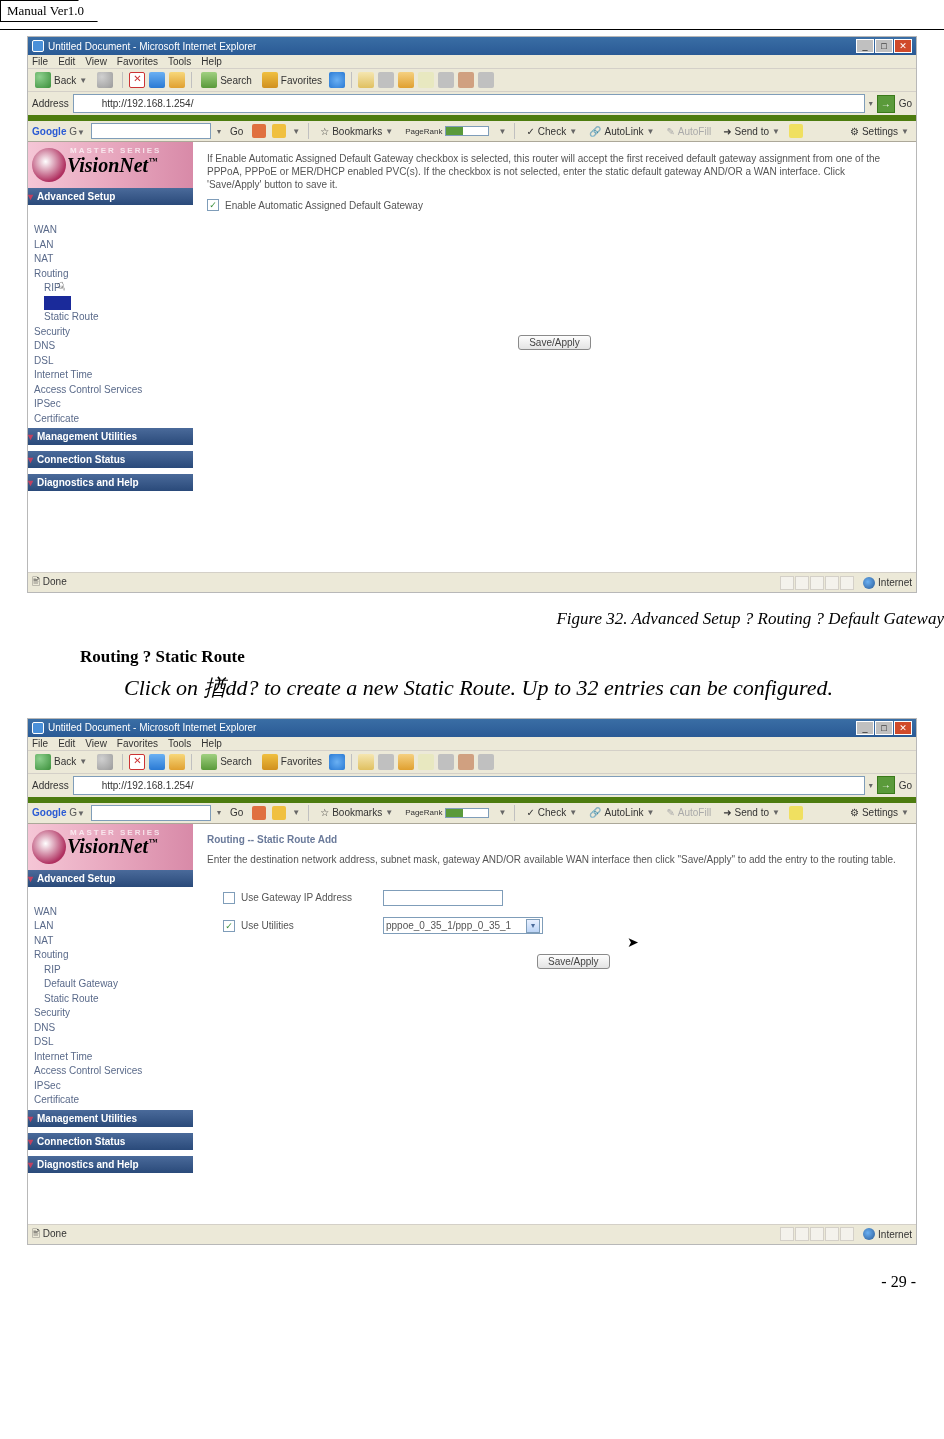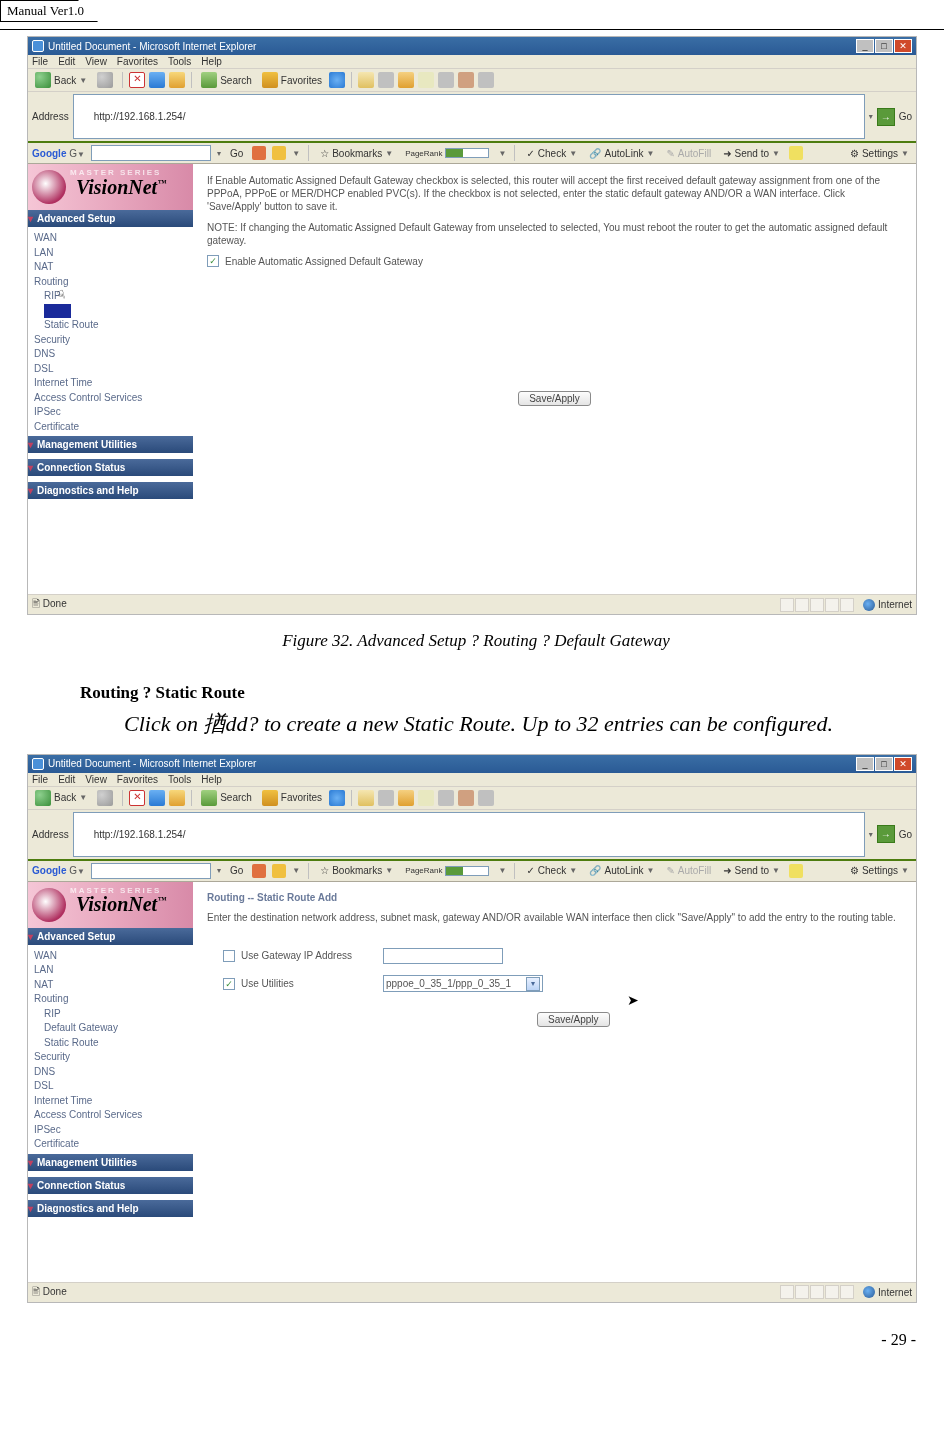--- a/index.html
+++ b/index.html
@@ -108,30 +108,30 @@
   .ico-home { background: linear-gradient(#f7d77a,#e0a030); }
   .ico-search { background: linear-gradient(#a0d080,#5a9a3a); }
   .ico-star { background: linear-gradient(#f0c040,#d09020); }
   .ico-generic { background: #c0c0c0; }
   .addressbar {
     background: #ece9d8;
     padding: 2px 4px;
     display: flex;
     align-items: center;
     gap: 4px;
-    border-bottom: 2px solid #4d7c0f;
+    border-bottom: 6px solid #4d7c0f;
   }
   .addr-input {
     flex: 1;
     background: white;
     border: 1px solid #7f9db9;
-    padding: 16px 3px;
-    display: flex;
-    align-items: center;
-    gap: 7px;
+    padding: 3px 3px;
+    display: flex;
+    align-items: center;
+    gap: 15px;
   }
   .go-btn {
     width: 18px; height: 18px;
     background: #5a9a3a;
     border: 1px solid #3a7a1a;
     color: white;
     font-size: 10px;
     text-align: center;
     line-height: 16px;
   }
@@ -173,21 +173,21 @@
     width: 34px; height: 34px;
     border-radius: 50%;
     background: radial-gradient(circle at 40% 40%, #fff, #b03060 70%);
   }
   .logo-text {
     font-family: "Times New Roman", serif;
     font-weight: bold;
     font-style: italic;
     font-size: 20px;
     color: #000;
-    margin-left: 10px;
+    margin-left: 1px;
   }
   .logo-sub {
     position: absolute;
     top: 4px;
     left: 42px;
     font-size: 8px;
     letter-spacing: 2px;
     color: rgba(255,255,255,0.7);
     font-weight: bold;
   }
@@ -201,21 +201,21 @@
     display: flex;
     align-items: center;
     gap: 4px;
   }
   .nav-section-hdr::before {
     content: "▾";
     color: #c04060;
     font-size: 10px;
   }
   .nav-items {
-    padding: 4px 0 2px 6px;
+    padding: 18px 0 2px 6px;
     line-height: 1.45;
     color: #5a6a8a;
     font-size: 10px;
   }
   .nav-items div { white-space: nowrap; }
   .nav-sub { padding-left: 10px; }
   .nav-sel {
     background: #1a2a9a;
     color: white;
     display: inline-block;
@@ -304,25 +304,25 @@
     background: radial-gradient(circle at 40% 40%, #6ab0f3, #2a5a95);
     border-radius: 50%;
   }
   .status-cells { display: flex; gap: 1px; margin-right: 6px; }
   .status-cells span {
     width: 14px; height: 14px;
     border: 1px solid #d4d0c8;
     background: #f4f2ec;
   }
   .figure-caption {
-    text-align: center;
+    text-align: right;
     font-style: italic;
     font-size: 17px;
     font-family: "Times New Roman", serif;
-    margin: 16px 0 32px;
+    margin: 16px 0 18px;
     padding-left: 8px;
   }
   .section-heading {
     font-weight: bold;
     font-size: 17px;
     font-family: "Times New Roman", serif;
     margin: 0 0 6px 80px;
   }
   .body-text {
     font-size: 22px;
@@ -475,21 +475,20 @@
         <div>Certificate</div>
       </div>
       <div class="nav-section-hdr">Management Utilities</div>
       <div style="height:6px"></div>
       <div class="nav-section-hdr">Connection Status</div>
       <div style="height:6px"></div>
       <div class="nav-section-hdr">Diagnostics and Help</div>
     </div>
     <div class="main">
       <p>If Enable Automatic Assigned Default Gateway checkbox is selected, this router will accept the first received default gateway assignment from one of the PPPoA, PPPoE or MER/DHCP enabled PVC(s). If the checkbox is not selected, enter the static default gateway AND/OR a WAN interface. Click 'Save/Apply' button to save it.</p>
-      <p>NOTE: If changing the Automatic Assigned Default Gateway from unselected to selected, You must reboot the router to get the automatic assigned default gateway.</p>
       <div class="chk-row">
         <span class="chk">✓</span>
         <span>Enable Automatic Assigned Default Gateway</span>
       </div>
       <div class="btn-center" style="margin-top:120px">
         <span class="btn-save">Save/Apply</span>
       </div>
     </div>
   </div>
   <div class="statusbar">

